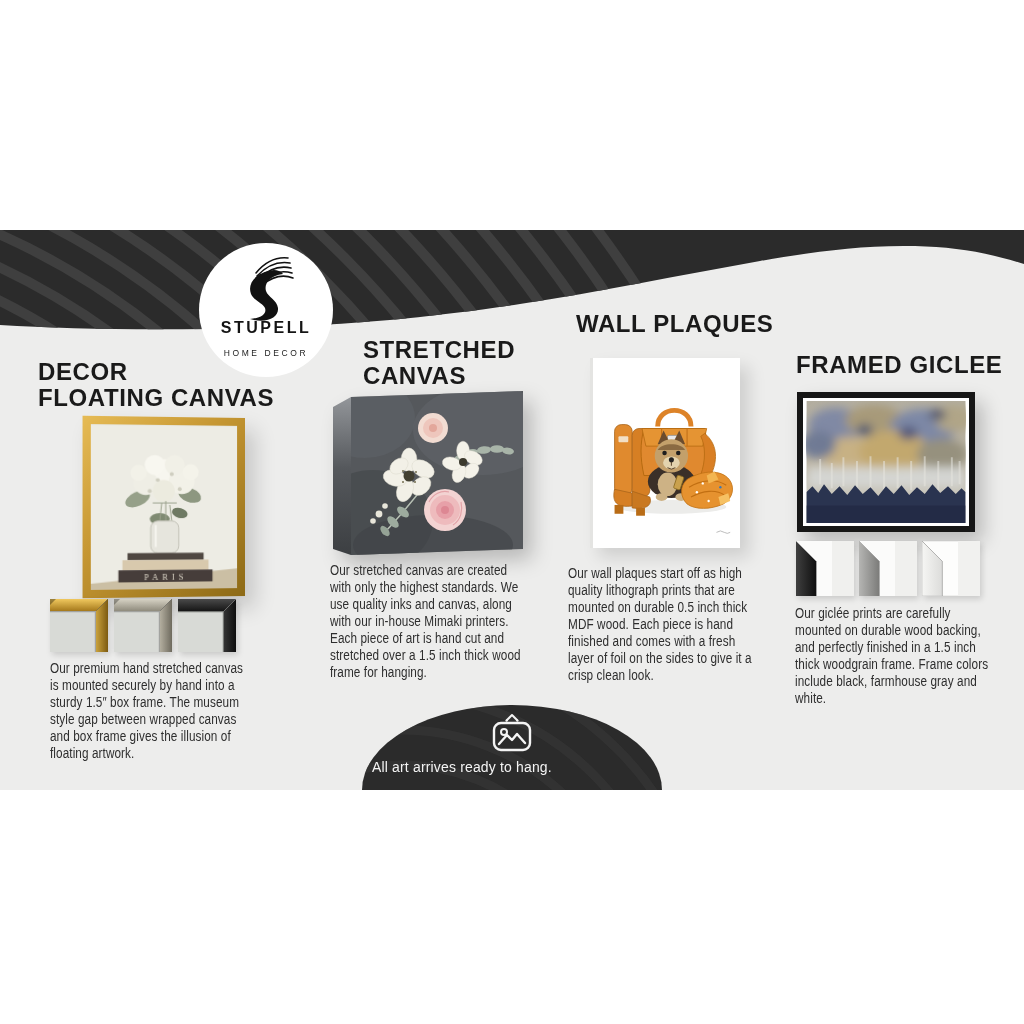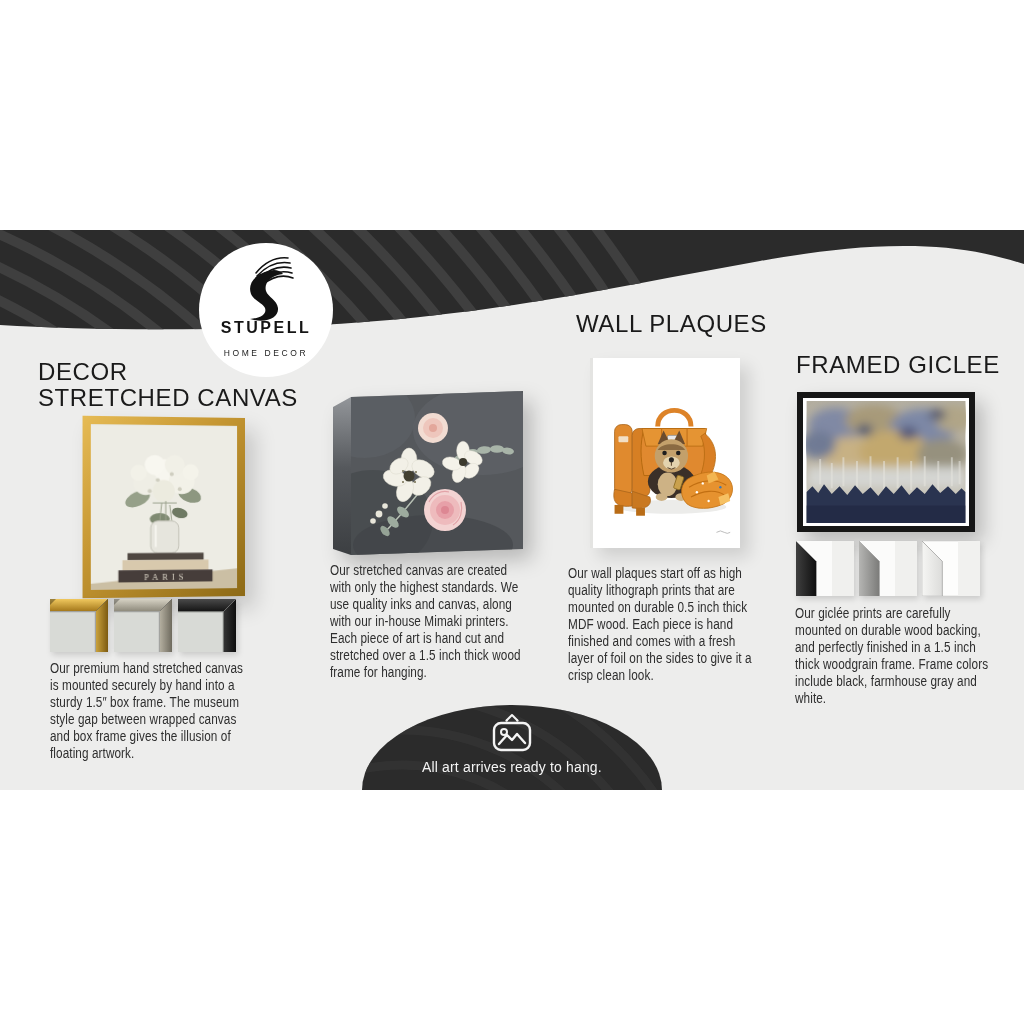--- a/index.html
+++ b/index.html
@@ -10,21 +10,21 @@
   .band  { position:absolute; left:0; top:230px; width:1024px; height:560px;
            background:#ededec; overflow:hidden; }
   .wave  { position:absolute; left:0; top:0; width:1024px; height:110px; display:block; }
 
   .logo { position:absolute; left:199px; top:13px; width:134px; height:134px;
           background:#ffffff; border-radius:50%; text-align:center; z-index:5; }
   .logo svg { display:block; margin:8px auto 0; }
   .logo-name { font-size:16px; font-weight:600; letter-spacing:2.5px; color:#141414; margin-top:-2px; }
   .logo-tag  { font-size:8.5px; font-weight:500; letter-spacing:2.6px; color:#1c1c1c; margin-top:11px; }
 
-  .heading { position:absolute; color:#1a1a1a; font-weight:400; font-size:24px;
+  .heading { position:absolute; color:#1a1a1a; font-weight:700; font-size:24px;
              line-height:26px; letter-spacing:0.6px; }
   .heading span { display:block; white-space:nowrap; }
 
   .body-text { position:absolute; color:#2e2e2e; font-size:14px; line-height:17px;
                letter-spacing:0.1px; transform:scaleX(0.84); transform-origin:left top; }
 
   
   .art1 { position:absolute; left:85px; top:188px; width:160px; height:178px;
           padding:8px; background:linear-gradient(135deg,#e6bb55 0%,#c69733 40%,#8d6a16 100%);
           box-shadow:10px 12px 20px rgba(0,0,0,.16);
@@ -45,21 +45,21 @@
 
   
   .art4 { position:absolute; left:797px; top:162px; width:178px; height:140px;
           border:6px solid #161616; background:#ffffff; padding:3px;
           box-shadow:8px 10px 18px rgba(0,0,0,.22); }
 
   
   .dome { position:absolute; left:362px; top:475px; width:300px; height:85px; }
   .dome svg.shape { position:absolute; left:0; top:0; }
   .dome-icon { position:absolute; left:126px; top:8px; }
-  .dome-text { position:absolute; left:0; top:53px; width:300px; text-align:center;
+  .dome-text { position:absolute; left:0; top:53px; width:300px; 
                color:#f4f4f4; font-size:15.5px; letter-spacing:0.2px; }
   .dome-text span { display:inline-block; transform:scaleX(0.9); }
 </style>
 </head>
 <body>
 
 <div class="stage">
   <div class="band">
 
     <svg class="wave" viewBox="0 0 1024 110">
@@ -100,21 +100,21 @@
           <path d="M26 34 Q42 21 57 27"></path>
         </g>
         <path d="M38 19 C20 21 11 32 15 43 C18 50 27 52 29 57 C31 63 25 67 14 68 C30 73 43 67 42 57 C41 49 32 46 30 40 C28 33 33 25 47 23 C45 20 41 19 38 19 Z" fill="#111111"></path>
       </svg>
       <div class="logo-name">STUPELL</div>
       <div class="logo-tag">HOME DECOR</div>
     </div>
 
     <h2 class="heading" style="left:38px; top:129px;">
       <span>DECOR</span>
-      <span>STRETCHED CANVAS</span>
+      <span>FLOATING CANVAS</span>
     </h2>
 
     <div class="art1">
       <div class="art1-inner">
         <svg width="144" height="162" viewBox="0 0 146 164">
           <rect width="146" height="164" fill="#edece4"></rect>
           <polygon points="0,158 146,144 146,164 0,164" fill="#cbbfa4"></polygon>
           <g>
             <ellipse cx="46" cy="74" rx="13" ry="7" fill="#96a089" transform="rotate(-25 46 74)"></ellipse>
             <ellipse cx="98" cy="70" rx="12" ry="7" fill="#8d9780" transform="rotate(20 98 70)"></ellipse>
@@ -204,20 +204,24 @@
         <rect width="58" height="53" fill="#d8dad6"></rect>
         <polygon points="0,0 58,0 46,12 0,12" fill="url(#g3t)"></polygon>
         <polygon points="58,0 58,53 46,53 46,12" fill="url(#g3s)"></polygon>
         <line x1="58" y1="0" x2="46" y2="12" stroke="rgba(255,255,255,.18)" stroke-width="0.8"></line>
         <path d="M0,12.6 H45.4 V53" fill="none" stroke="rgba(0,0,0,.45)" stroke-width="1.2"></path>
       </svg>
     </div>
 
     <p class="body-text" style="left:50px; top:430px; width:242px;">Our premium hand stretched canvas is mounted securely by hand into a sturdy 1.5″ box frame. The museum style gap between wrapped canvas and box frame gives the illusion of floating artwork.</p>
 
+    <h2 class="heading" style="left:363px; top:107px;">
+      <span>STRETCHED</span>
+      <span>CANVAS</span>
+    </h2>
 
     <svg class="art2" width="192" height="172" viewBox="0 0 192 172">
       <defs>
         <linearGradient id="sideG" x1="0" y1="0" x2="0" y2="1">
           <stop offset="0" stop-color="#93969a"></stop>
             <stop offset="0.45" stop-color="#55585c"></stop>
             <stop offset="1" stop-color="#3c3f42"></stop>
         </linearGradient>
         <clipPath id="frontClip">
             <path d="M18,7 L190,1 L190,159 L18,165 Z"></path>

